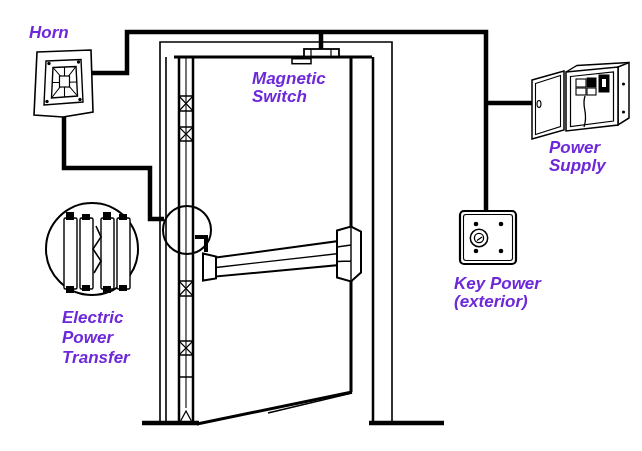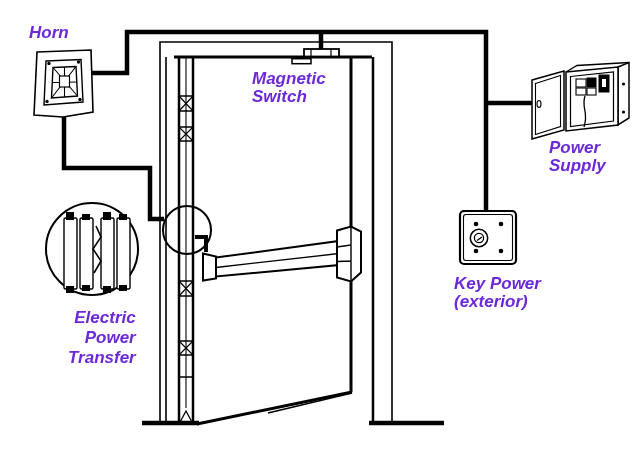--- a/index.html
+++ b/index.html
@@ -9,21 +9,21 @@
   }
   .art{position:absolute;left:0;top:0;}
   .lbl{
     position:absolute;font-weight:bold;font-size:17px;line-height:18px;
     color:#6d28d9;white-space:pre-line;letter-spacing:0;font-style:italic;
   }
   .lbl-horn{left:29px;top:24px;}
   .lbl-mag{left:252px;top:70px;}
   .lbl-ps{left:549px;top:139px;}
   .lbl-ks{left:454px;top:275px;}
-  .lbl-ept{left:68px;top:308px;line-height:20px;text-align:right;}
+  .lbl-ept{left:62px;top:308px;line-height:20px;}
 </style>
 </head>
 <body>
 
 <div class="canvas">
 
   <svg class="art" width="642" height="451" viewBox="0 0 642 451">
 
     <g stroke="#000" fill="none">
       <path d="M160,423 V42 H392 V423" stroke-width="1.6"></path>

